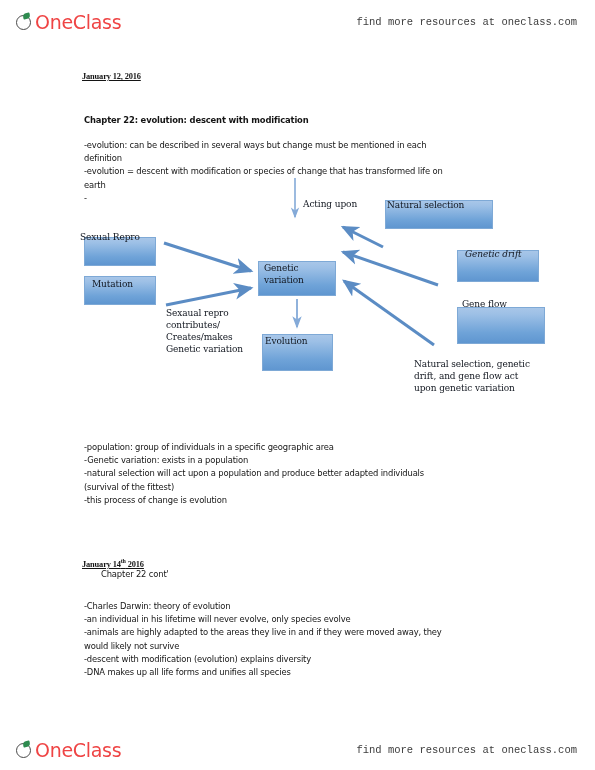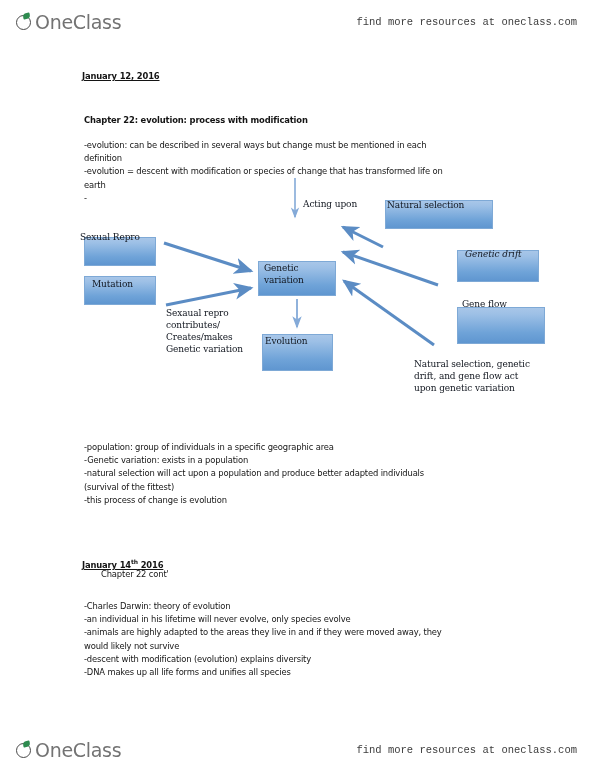--- a/index.html
+++ b/index.html
@@ -58,21 +58,21 @@
     width: 7px;
     height: 6px;
     background: #2e8b4f;
     border-radius: 60% 10% 60% 10%;
     transform: rotate(-12deg);
   }
   .logo-text {
     font-family: "DejaVu Sans", sans-serif;
     font-size: 19px;
     letter-spacing: -0.3px;
-    color: #737373;
+    color: #ef4444;
   }
   .brand-tagline {
     position: absolute;
     right: 18px;
     font-family: Liberation Mono, monospace;
     font-size: 10.5px;
     color: #3d3d3d;
   }
 
   
@@ -89,20 +89,21 @@
     font-size: 8.4px;
     line-height: 13.2px;
     color: #141414;
     white-space: pre-wrap;
     letter-spacing: -0.15px;
   }
   .txt.bold { font-weight: bold; }
   .txt.underline {
     font-weight: bold;
     text-decoration: underline;
+    font-family: Liberation Serif, serif;
   }
 
   .date-1 { left: 82px; top: 70px; }
   .chapter-1 { left: 84px; top: 114px; }
   .para-1 { left: 84px; top: 139px; width: 440px; }
   .para-2 { left: 84px; top: 441px; width: 420px; }
   .date-2 { left: 82px; top: 555px; }
   .chapter-2 { left: 101px; top: 568px; }
   .para-3 { left: 84px; top: 600px; width: 428px; }
 
@@ -184,21 +185,21 @@
         <span class="leaf"></span>
     </span>
     <span class="logo-text">OneClass</span>
   </div>
   <div class="brand-tagline">find more resources at oneclass.com</div>
 </div>
 
 <div class="page">
 
   <div class="txt underline date-1">January 12, 2016</div>
-  <div class="txt bold chapter-1">Chapter 22: evolution: process with modification</div>
+  <div class="txt bold chapter-1">Chapter 22: evolution: descent with modification</div>
   <div class="txt para-1">-evolution: can be described in several ways but change must be mentioned in each
 definition
 -evolution = descent with modification or species of change that has transformed life on
 earth
 -</div>
 
   <div class="txt para-2">-population: group of individuals in a specific geographic area
 -Genetic variation: exists in a population
 -natural selection will act upon a population and produce better adapted individuals
 (survival of the fittest)

